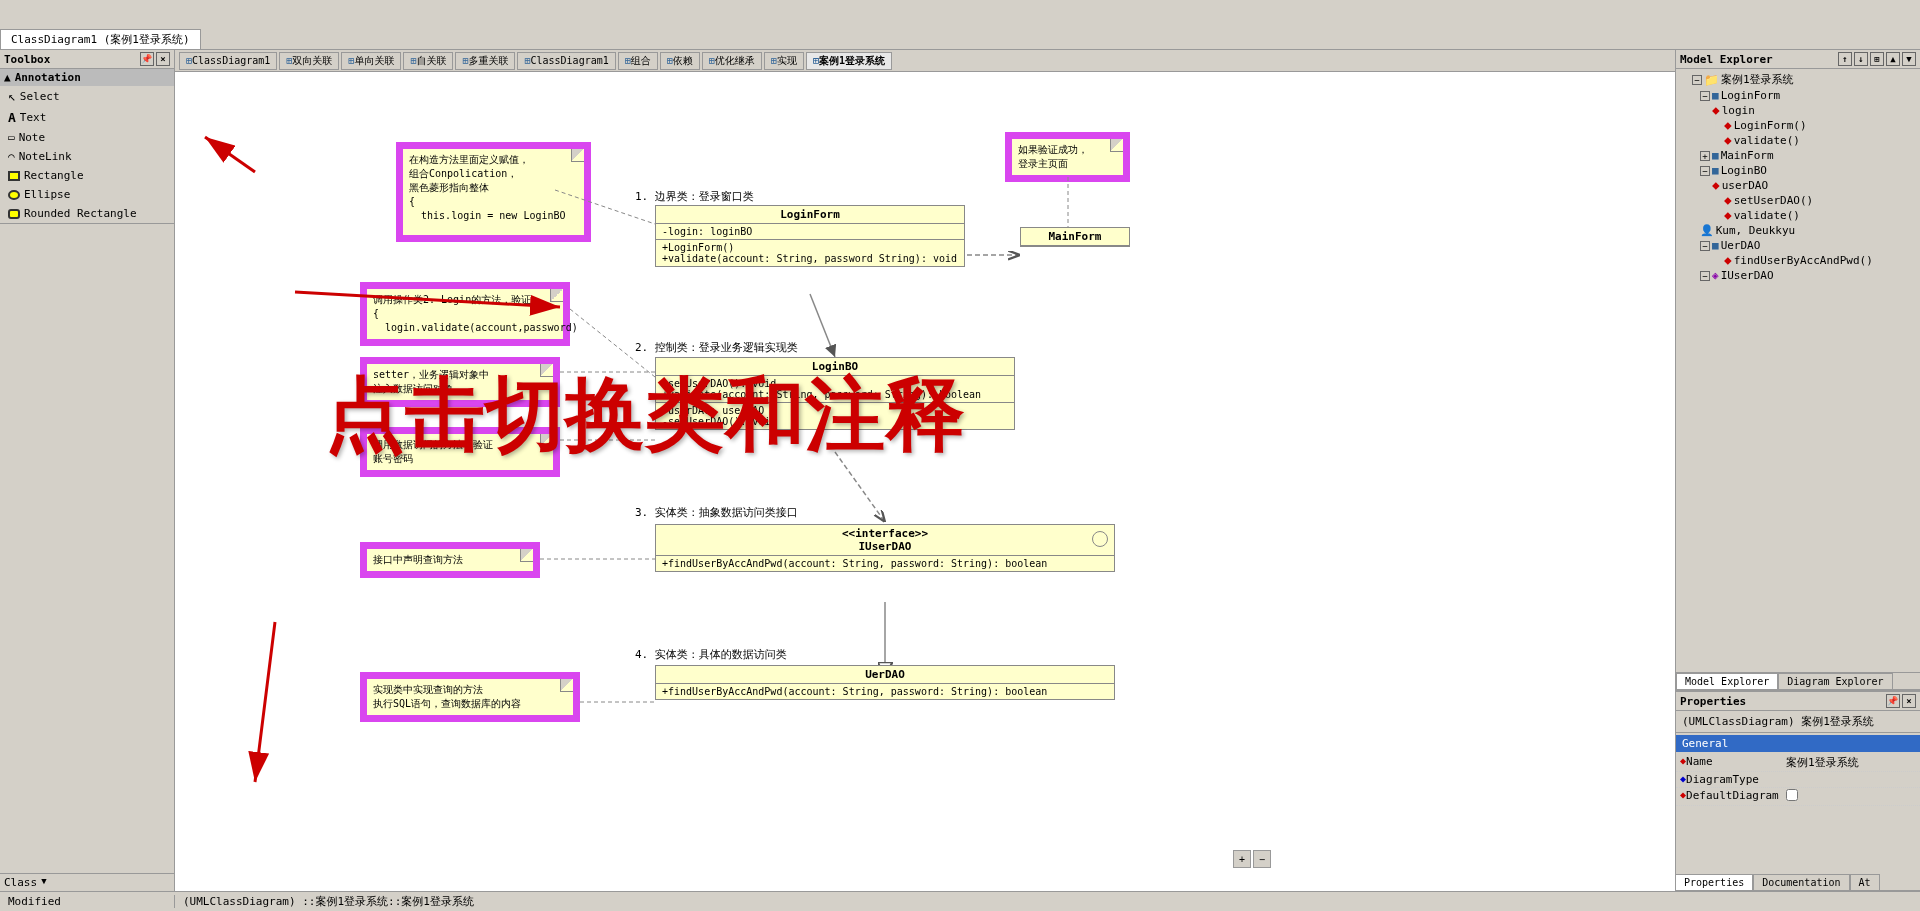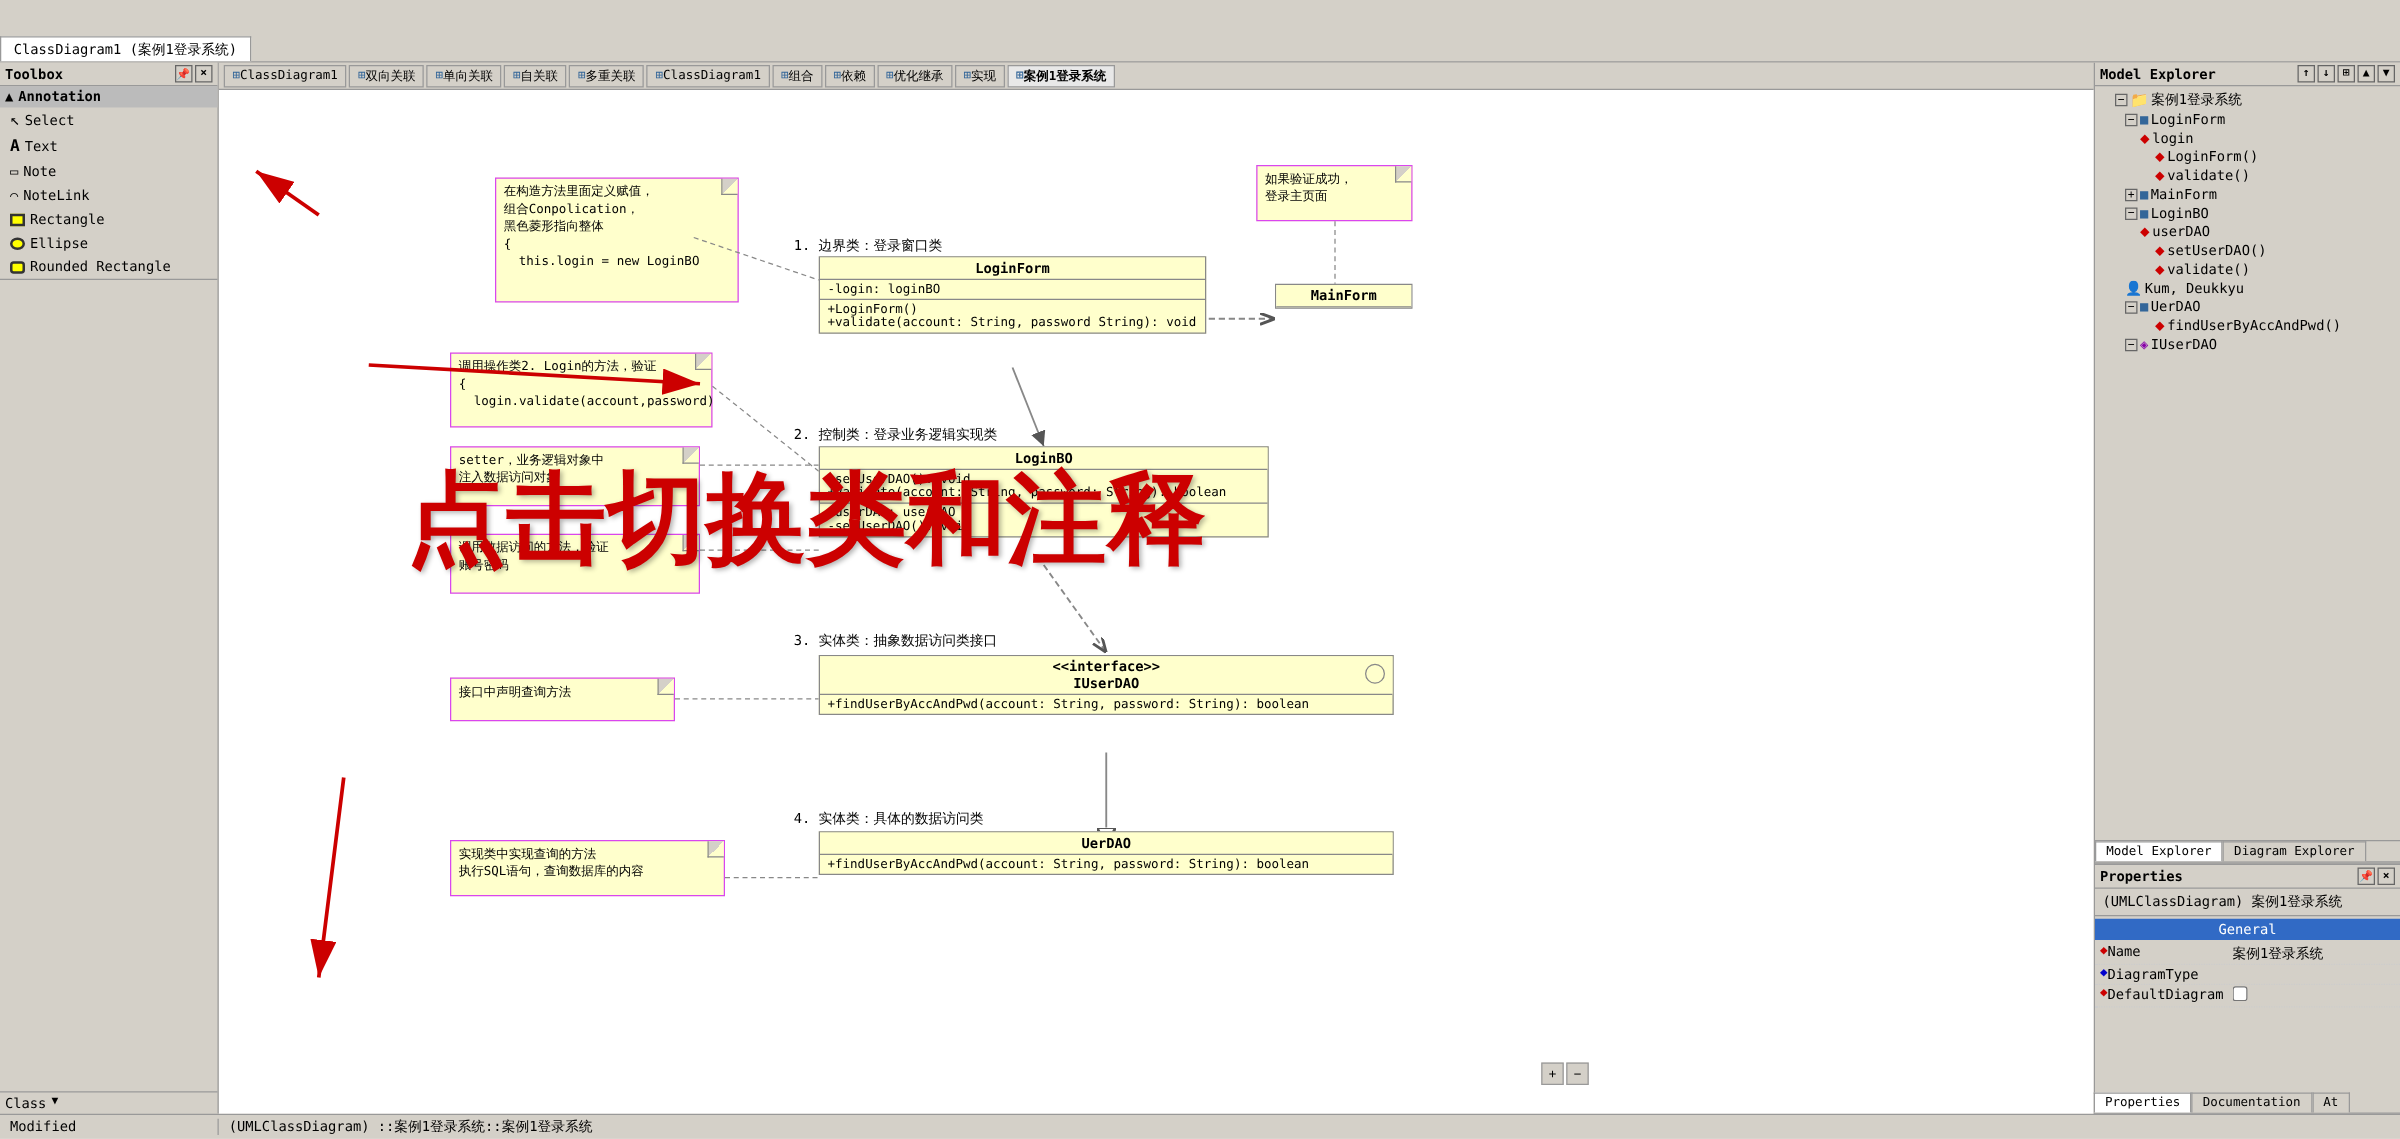--- a/index.html
+++ b/index.html
@@ -33,37 +33,37 @@
     .right-panel-header { padding: 2px 4px; font-size: 11px; font-weight: bold; border-bottom: 1px solid #999; display: flex; justify-content: space-between; align-items: center; }
     .model-explorer { flex: 1; border-bottom: 1px solid #999; overflow: auto; }
     .model-tree { padding: 2px; }
     .tree-item { padding: 1px 4px; font-size: 11px; display: flex; align-items: center; gap: 2px; cursor: pointer; white-space: nowrap; }
     .tree-toggle { width: 10px; height: 10px; border: 1px solid #666; display: inline-flex; align-items: center; justify-content: center; font-size: 9px; cursor: pointer; }
 
     
     .properties-panel { height: 200px; border-top: 1px solid #999; }
     .properties-header { padding: 2px 4px; font-size: 11px; font-weight: bold; border-bottom: 1px solid #999; display: flex; justify-content: space-between; align-items: center; background: #d4d0c8; }
     .properties-title { padding: 3px 6px; font-size: 11px; border-bottom: 1px solid #999; }
-    .properties-section { padding: 2px 6px; font-size: 11px; background: #316ac5; color: white; margin: 2px 0; text-align: center; }
+    .properties-section { padding: 2px 6px; font-size: 11px; background: #316ac5; color: white; margin: 2px 0; }
     .properties-row { display: flex; padding: 1px 4px; font-size: 11px; border-bottom: 1px dotted #ccc; }
     .properties-key { width: 100px; }
     .properties-val { flex: 1; }
 
     
     .status-bar { height: 20px; background: #d4d0c8; border-top: 1px solid #999; display: flex; align-items: center; font-size: 11px; }
     .status-left { padding: 0 8px; border-right: 1px solid #999; min-width: 175px; }
     .status-right { padding: 0 8px; flex: 1; }
 
     
     .uml-class { position: absolute; border: 1px solid #888; background: #ffffcc; }
     .uml-class-title { background: #ffffcc; border-bottom: 1px solid #888; padding: 2px 6px; font-size: 11px; text-align: center; font-weight: bold; }
     .uml-class-section { border-bottom: 1px solid #888; padding: 2px 6px; font-size: 10px; }
     .uml-class-section:last-child { border-bottom: none; }
 
-    .note-box { position: absolute; background: #ffffcc; border: 1px solid #d946ef; padding: 4px 6px; font-size: 10px; }
+    .note-box { position: absolute; background: #ffffcc; border: 7px solid #d946ef; padding: 4px 6px; font-size: 10px; }
     .note-box::after { content: ''; position: absolute; top: 0; right: 0; width: 12px; height: 12px; background: linear-gradient(135deg, #d4d0c8 50%, #ffffcc 50%); border-left: 1px solid #888; border-bottom: 1px solid #888; }
 
     
     .overlay-text { position: absolute; font-size: 80px; font-weight: 900; color: #cc0000; font-family: 'SimHei', 'MS Gothic', sans-serif; white-space: nowrap; text-shadow: 2px 2px 4px rgba(0,0,0,0.3); z-index: 100; top: 290px; left: 150px; }
 
     
     .arrow-overlay { position: absolute; top: 0; left: 0; width: 100%; height: 100%; pointer-events: none; z-index: 50; }
 
     
     .canvas-area::-webkit-scrollbar { width: 16px; height: 16px; }

